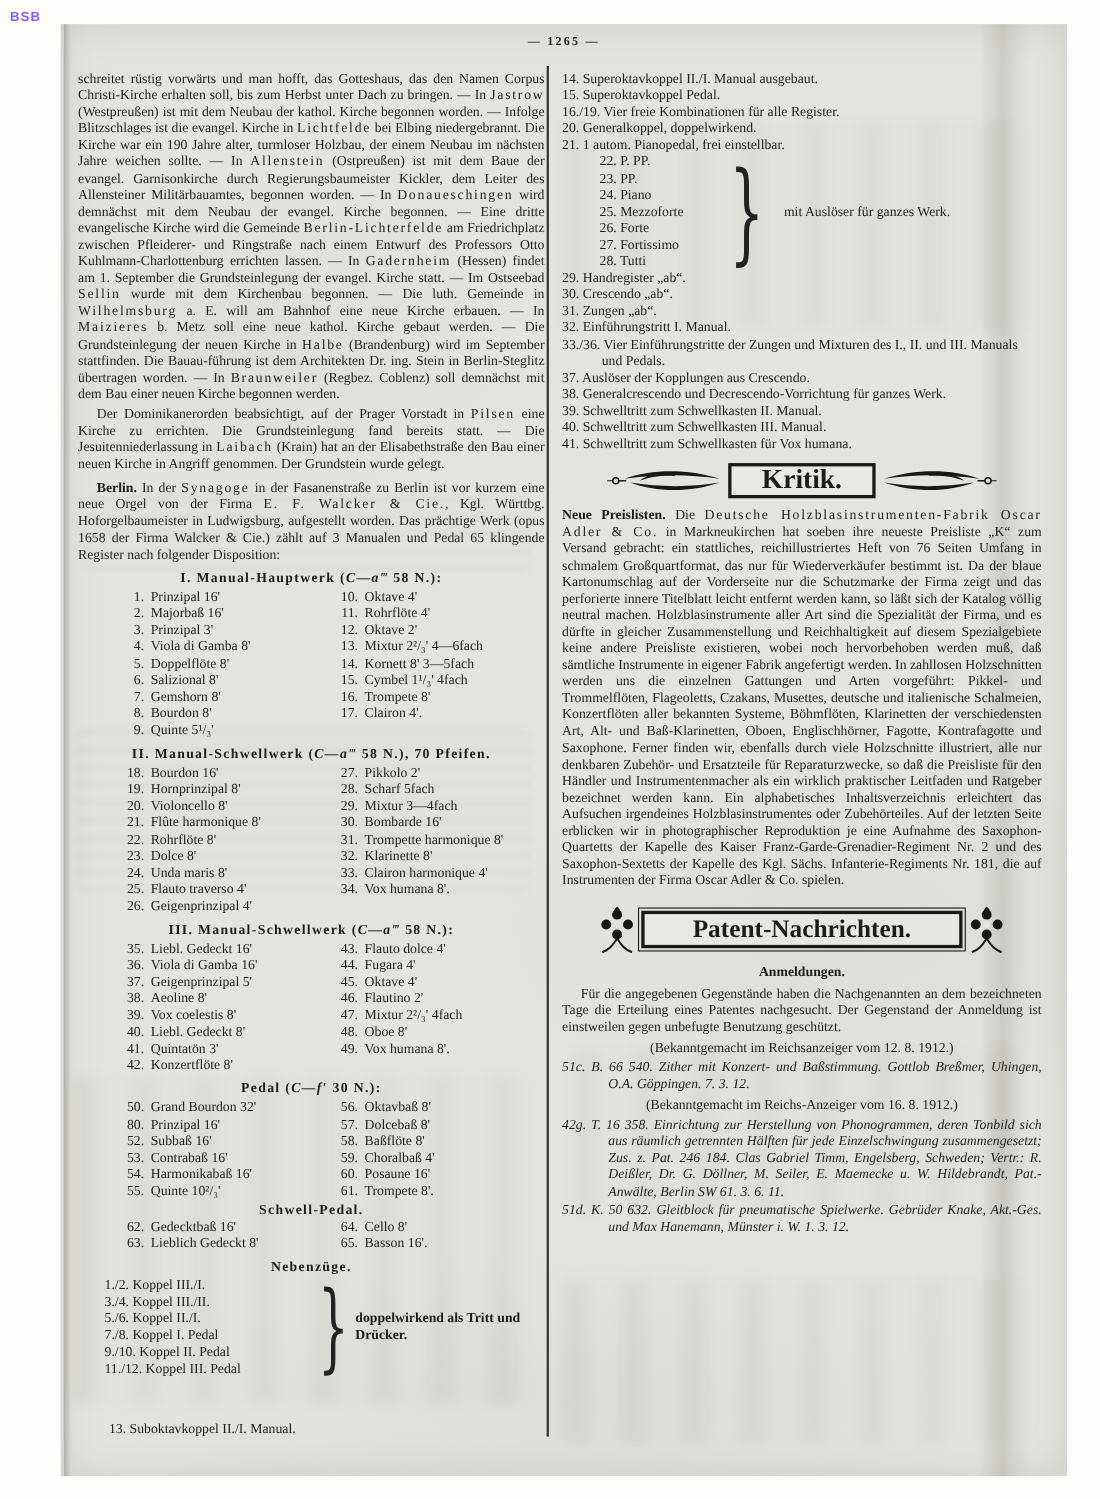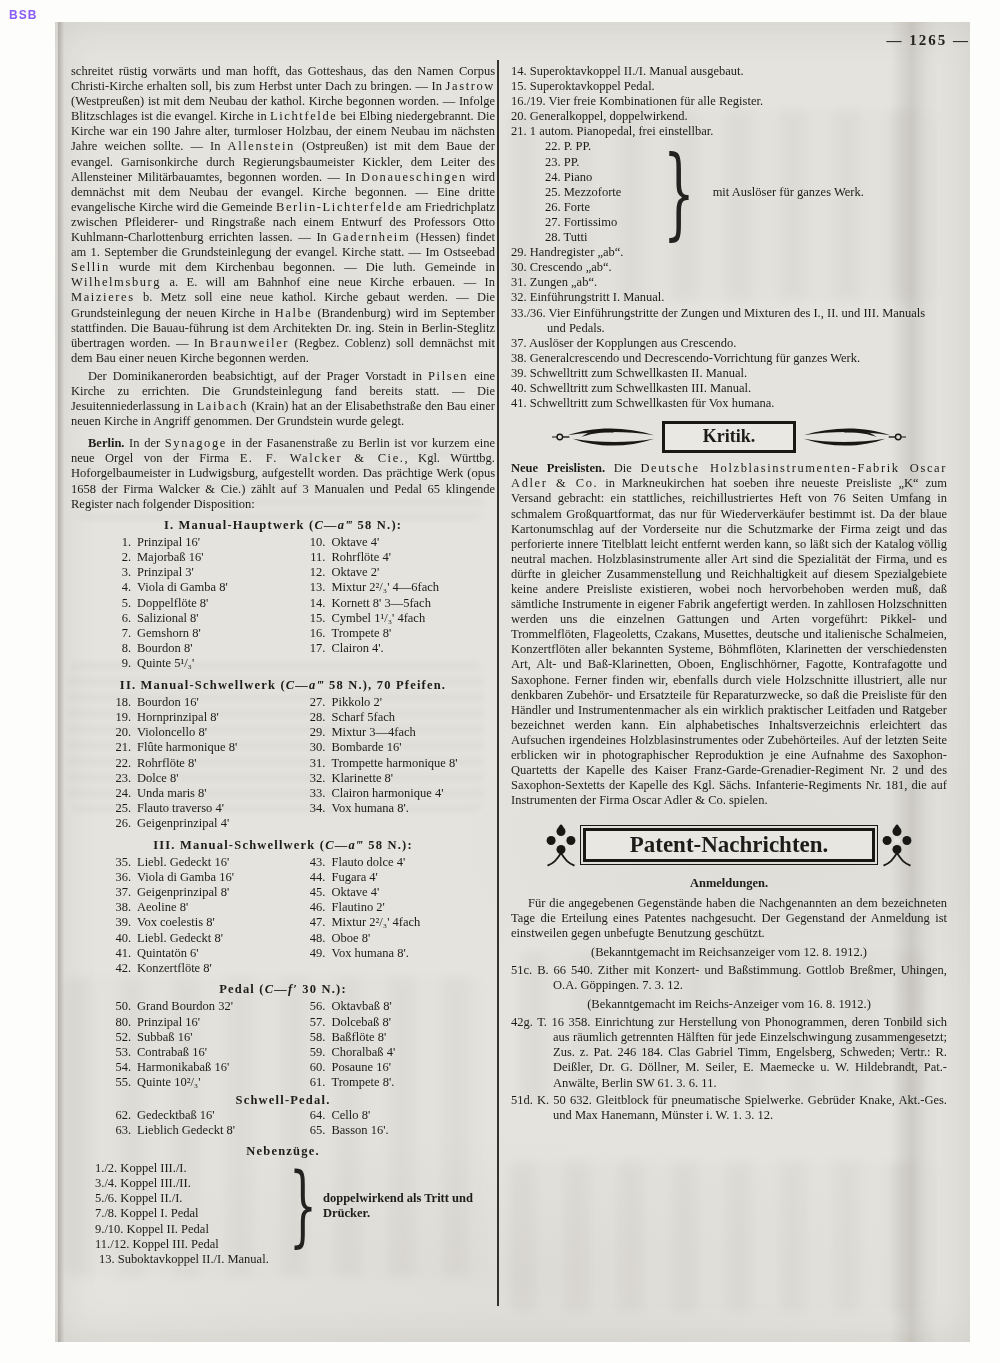--- a/index.html
+++ b/index.html
@@ -42,22 +42,22 @@
     filter:blur(5px);opacity:.4;
     background:repeating-linear-gradient(90deg, rgba(120,114,99,.17) 0 26px, rgba(120,114,99,.04) 26px 54px);
   }
   .g1{left:10px;top:955px;width:420px;height:300px;}
   .g2{left:14px;top:640px;width:414px;height:150px;opacity:.3;}
   .g3{left:455px;top:88px;width:430px;height:190px;opacity:.33;}
   .g4{left:465px;top:930px;width:405px;height:150px;opacity:.26;}
   .g5{left:455px;top:1140px;width:430px;height:150px;opacity:.3;}
   .g6{left:20px;top:428px;width:408px;height:70px;opacity:.26;}
   
-  .page-head{position:absolute;top:10px;left:0;right:0;text-align:right;
-    font-size:15px;font-weight:bold;letter-spacing:2px;color:#242320;}
+  .page-head{position:absolute;top:10px;left:0;right:0;text-align:center;
+    font-size:11px;font-weight:bold;letter-spacing:2px;color:#242320;}
   .divider{position:absolute;left:442px;top:38px;width:2px;height:1246px;background:#34322e;}
   
   .col{position:absolute;top:42px;font-size:12.5px;line-height:15.1px;text-align:justify;}
   .col-left{left:16px;width:424px;}
   .col-right{left:456px;width:436px;}
   p{margin:0 0 3px 0;}
   .indent{text-indent:17px;}
   .seg-b{font-weight:bold;}
   .seg-g{letter-spacing:1.6px;}
   .seg-i{font-style:italic;}
@@ -78,37 +78,37 @@
   .reglage .brace-lines{width:150px;padding-left:34px;box-sizing:border-box;}
   .brace-glyph{
     font-family:"DejaVu Serif",serif;font-weight:400;color:#242220;
     line-height:.85;transform:scaleX(.5);flex:none;margin:0 -8px 0 -14px;
   }
   .neben .brace-glyph{font-size:88px;}
   .reglage .brace-glyph{font-size:100px;}
   .brace-label{}
   .neben .brace-label{width:170px;font-weight:bold;line-height:15px;}
   .reglage .brace-label{width:230px;text-align:left;padding-left:10px;}
-  .neben-tail{padding-left:28px;text-align:left;}
+  .neben-tail{padding-left:28px;text-align:left;margin-top:40px;}
   
   .hang-line{padding-left:36px;text-indent:-36px;text-align:left;}
   .top-list{margin-bottom:0;}
   
   .fancy-head{display:flex;align-items:center;justify-content:center;margin:10px 0 8px 0;}
   .head-box{border:3px solid #191815;background:rgba(238,237,232,.55);
     text-align:center;flex:none;}
-  .kritik-box{width:128px;padding:5px 0 6px 0;font-size:18px;font-weight:bold;}
+  .kritik-box{width:128px;padding:5px 0 6px 0;font-size:25px;font-weight:bold;}
   .patent-box{width:286px;padding:6px 0 7px 0;font-size:23px;font-weight:bold;
     outline:1px solid #191815;outline-offset:2px;}
   .flourish{flex:none;margin:0 4px;}
   .flip{transform:scaleX(-1);}
   .center-line{text-align:center;text-indent:0;}
   .sub-head{font-weight:bold;margin:6px 0 4px 0;}
   .notice{margin:4px 0 3px 0;}
-  .pat-entry{padding-left:42px;text-indent:-42px;text-align:justify;margin:2px 0;}
+  .pat-entry{padding-left:42px;text-indent:-42px;text-align:justify;margin:2px 0;font-style:italic;}
 </style>
 </head>
 <body>
 
 <div class="bsb">BSB</div>
 
 <div class="scan">
 
   <div class="ghost big g1"></div>
   <div class="ghost lines g2"></div>
@@ -283,37 +283,37 @@
           <div class="reg-row">
             <span class="reg-num">35.</span>
             <span class="reg-name">Liebl. Gedeckt 16'</span>
           </div>
           <div class="reg-row">
             <span class="reg-num">36.</span>
             <span class="reg-name">Viola di Gamba 16'</span>
           </div>
           <div class="reg-row">
             <span class="reg-num">37.</span>
-            <span class="reg-name">Geigenprinzipal 8'</span>
+            <span class="reg-name">Geigenprinzipal 5'</span>
           </div>
           <div class="reg-row">
             <span class="reg-num">38.</span>
             <span class="reg-name">Aeoline 8'</span>
           </div>
           <div class="reg-row">
             <span class="reg-num">39.</span>
             <span class="reg-name">Vox coelestis 8'</span>
           </div>
           <div class="reg-row">
             <span class="reg-num">40.</span>
             <span class="reg-name">Liebl. Gedeckt 8'</span>
           </div>
           <div class="reg-row">
             <span class="reg-num">41.</span>
-            <span class="reg-name">Quintatön 6'</span>
+            <span class="reg-name">Quintatön 3'</span>
           </div>
           <div class="reg-row">
             <span class="reg-num">42.</span>
             <span class="reg-name">Konzertflöte 8'</span>
           </div>
         </div>
       <div class="reg-colB">
           <div class="reg-row">
             <span class="reg-num">43.</span>
             <span class="reg-name">Flauto dolce 4'</span>

